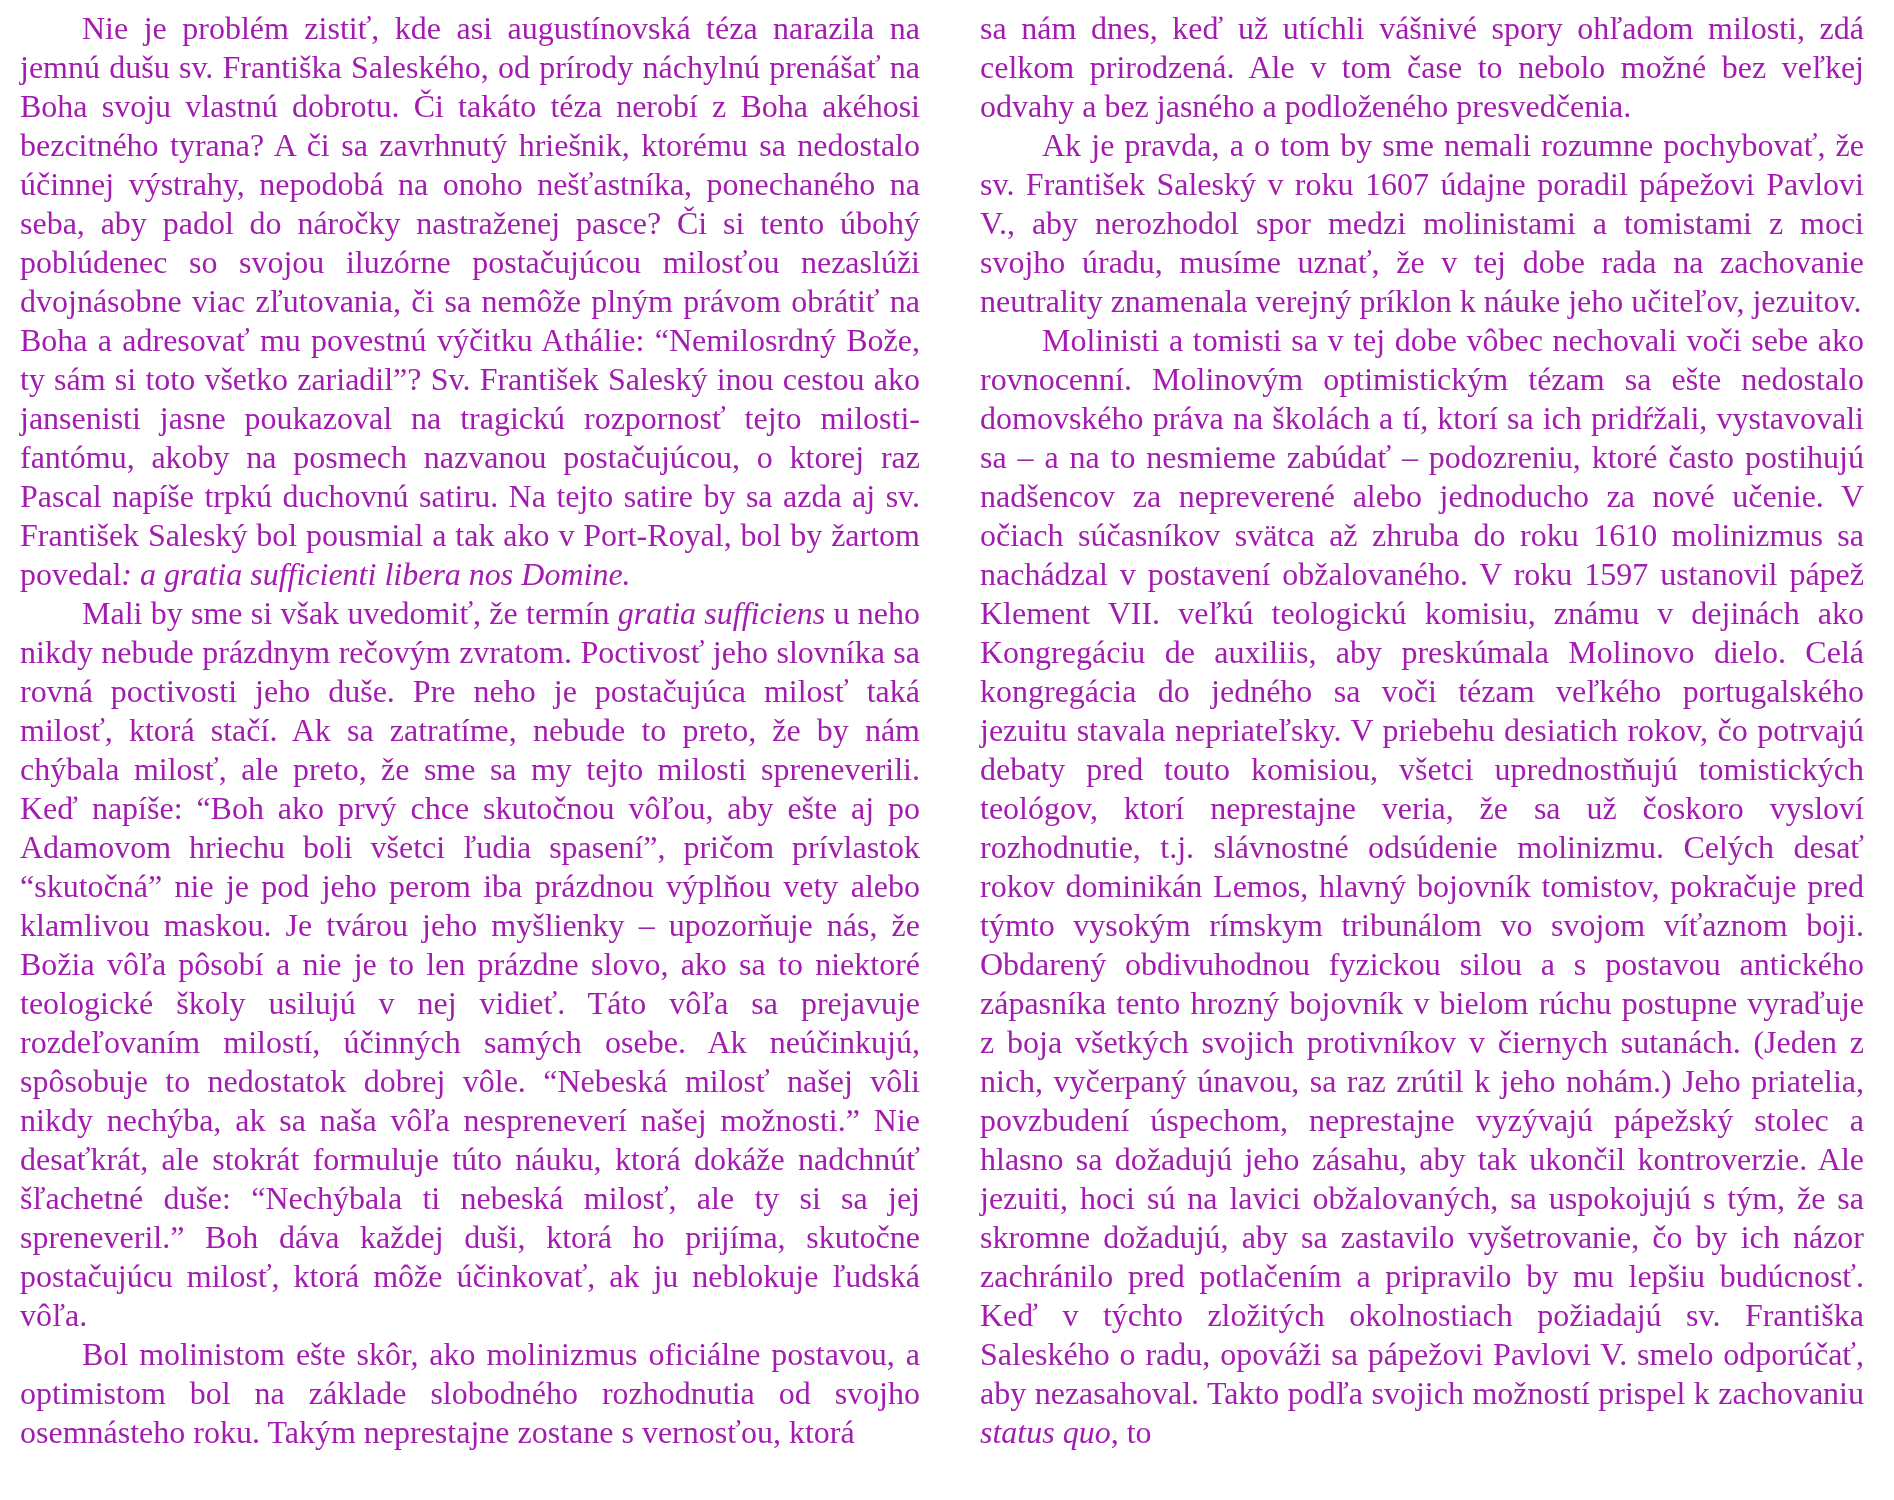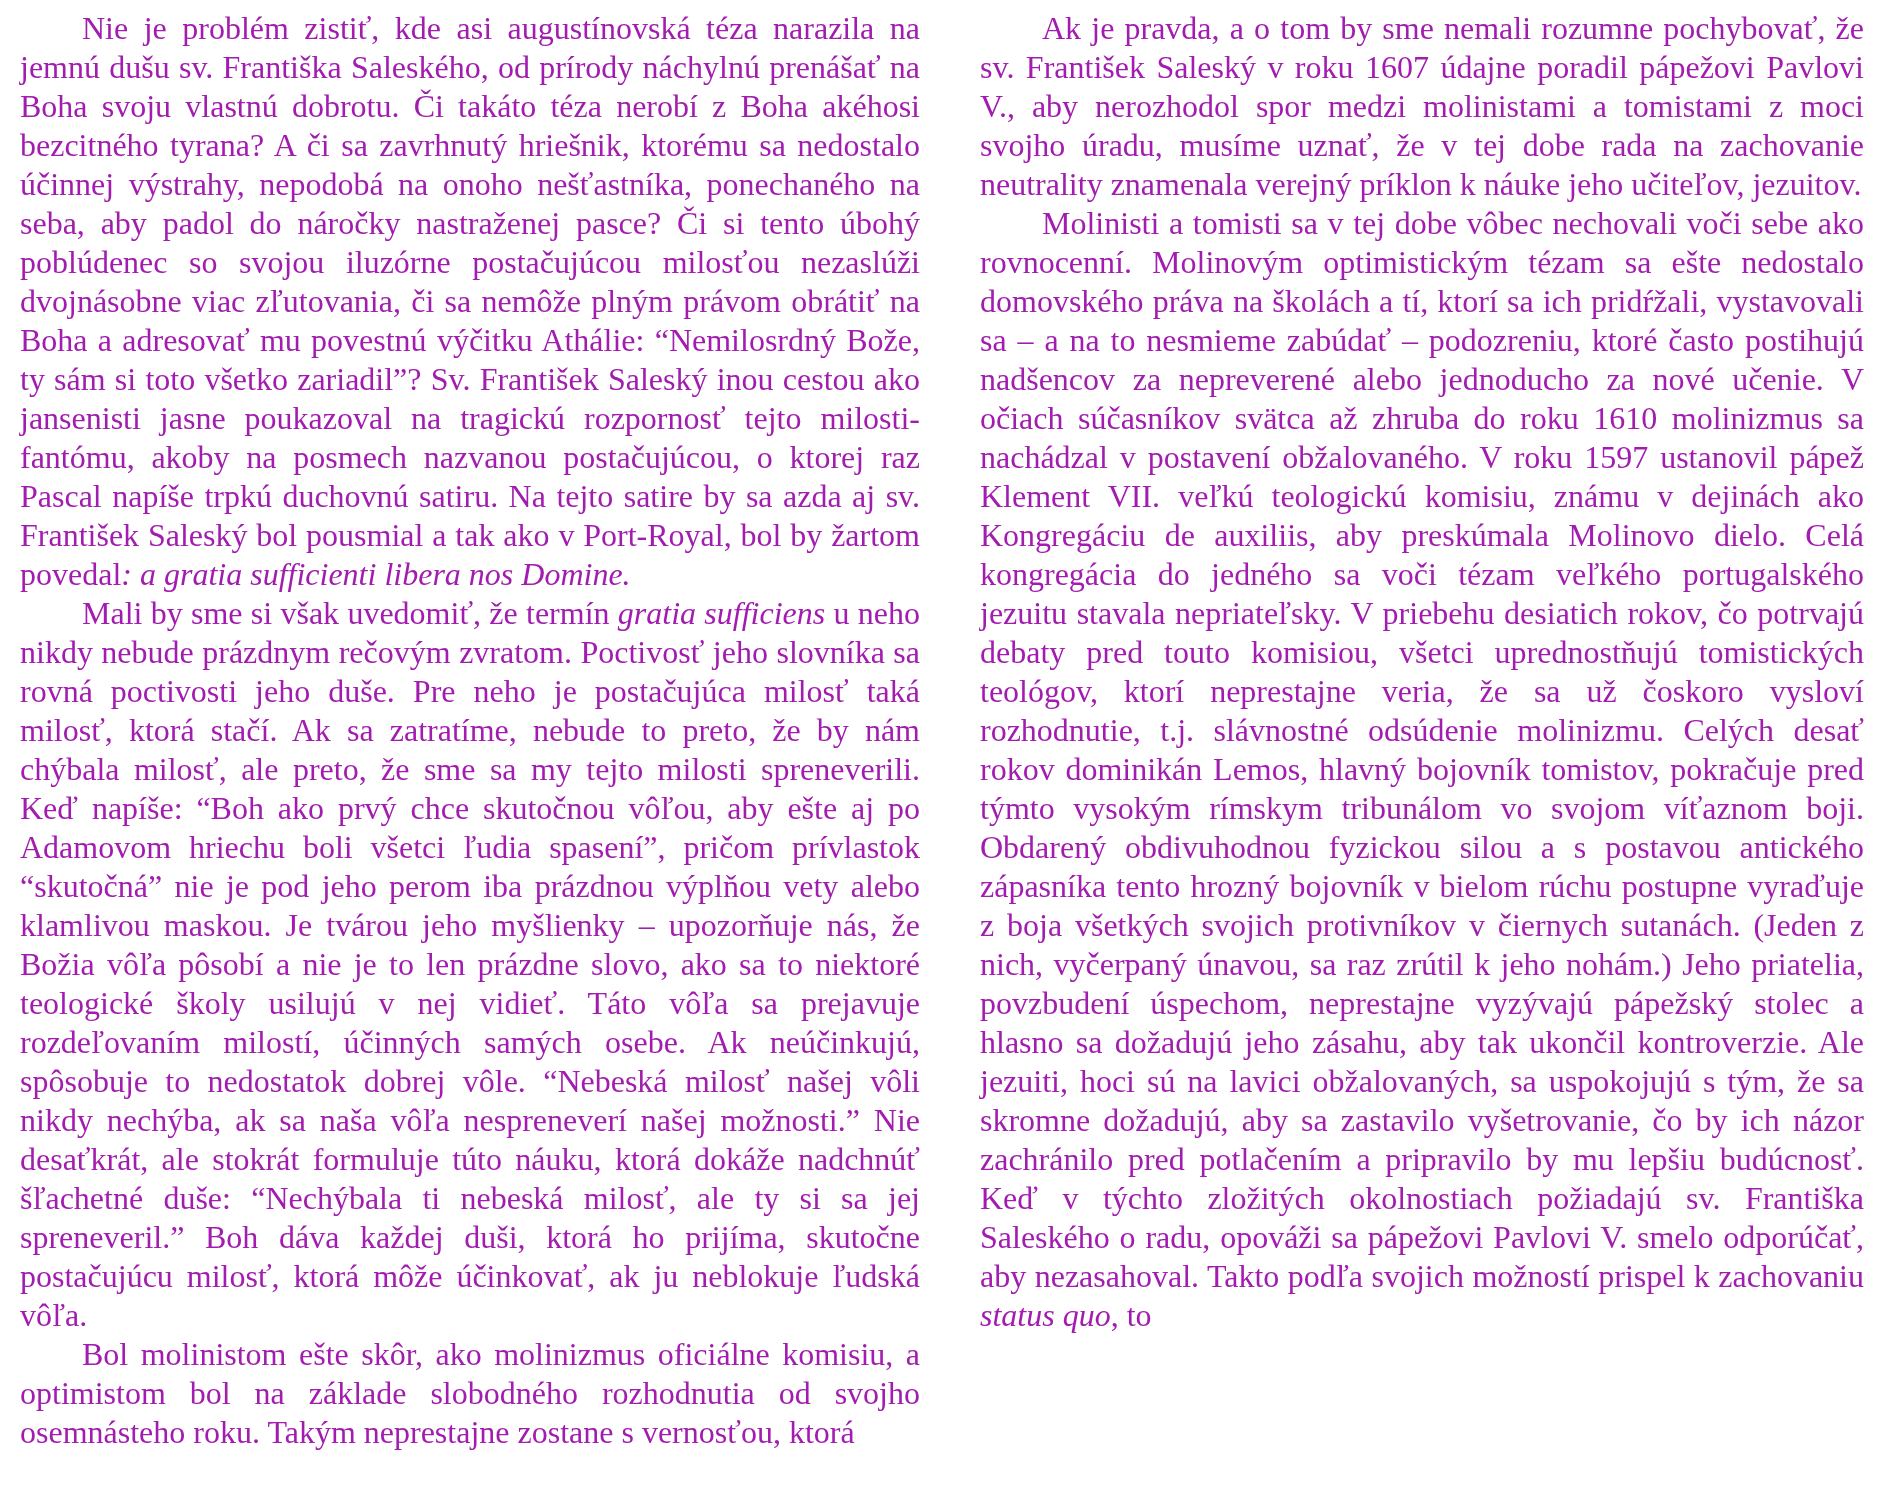--- a/index.html
+++ b/index.html
@@ -38,19 +38,20 @@
     font-style: italic;
   }
 </style>
 </head>
 <body>
 
 <div class="page" style="background: rgb(255, 255, 255); color: #a21caf;">
   <div class="column col-left">
       <p class="indent"><span>Nie je problém zistiť, kde asi augustínovská téza narazila na jemnú dušu sv. Františka Saleského, od prírody náchylnú prenášať na Boha svoju vlastnú dobrotu. Či takáto téza nerobí z Boha akéhosi bezcitného tyrana? A či sa zavrhnutý hriešnik, ktorému sa nedostalo účinnej výstrahy, nepodobá na onoho nešťastníka, ponechaného na seba, aby padol do náročky nastraženej pasce? Či si tento úbohý poblúdenec so svojou iluzórne postačujúcou milosťou nezaslúži dvojnásobne viac zľutovania, či sa nemôže plným právom obrátiť na Boha a adresovať mu povestnú výčitku Athálie: “Nemilosrdný Bože, ty sám si toto všetko zariadil”? Sv. František Saleský inou cestou ako jansenisti jasne poukazoval na tragickú rozpornosť tejto milosti-fantómu, akoby na posmech nazvanou postačujúcou, o ktorej raz Pascal napíše trpkú duchovnú satiru. Na tejto satire by sa azda aj sv. František Saleský bol pousmial a tak ako v Port-Royal, bol by žartom povedal</span><span class="italic">: a gratia sufficienti libera nos Domine.</span></p>
       <p class="indent"><span>Mali by sme si však uvedomiť, že termín </span><span class="italic">gratia sufficiens</span><span> u neho nikdy nebude prázdnym rečovým zvratom. Poctivosť jeho slovníka sa rovná poctivosti jeho duše. Pre neho je postačujúca milosť taká milosť, ktorá stačí. Ak sa zatratíme, nebude to preto, že by nám chýbala milosť, ale preto, že sme sa my tejto milosti spreneverili. Keď napíše: “Boh ako prvý chce skutočnou vôľou, aby ešte aj po Adamovom hriechu boli všetci ľudia spasení”, pričom prívlastok “skutočná” nie je pod jeho perom iba prázdnou výplňou vety alebo klamlivou maskou. Je tvárou jeho myšlienky – upozorňuje nás, že Božia vôľa pôsobí a nie je to len prázdne slovo, ako sa to niektoré teologické školy usilujú v nej vidieť. Táto vôľa sa prejavuje rozdeľovaním milostí, účinných samých osebe. Ak neúčinkujú, spôsobuje to nedostatok dobrej vôle. “Nebeská milosť našej vôli nikdy nechýba, ak sa naša vôľa nespreneverí našej možnosti.” Nie desaťkrát, ale stokrát formuluje túto náuku, ktorá dokáže nadchnúť šľachetné duše: “Nechýbala ti nebeská milosť, ale ty si sa jej spreneveril.” Boh dáva každej duši, ktorá ho prijíma, skutočne postačujúcu milosť, ktorá môže účinkovať, ak ju neblokuje ľudská vôľa.</span></p>
-      <p class="indent"><span>Bol molinistom ešte skôr, ako molinizmus oficiálne komisiu, a optimistom bol na základe slobodného rozhodnutia od svojho osemnásteho roku. Takým neprestajne zostane s vernosťou, ktorá</span></p>
+      <p class="indent"><span>Bol molinistom ešte skôr, ako molinizmus oficiálne postavou, a optimistom bol na základe slobodného rozhodnutia od svojho osemnásteho roku. Takým neprestajne zostane s vernosťou, ktorá</span></p>
     </div>
   <div class="column col-right">
+      <p><span>sa nám dnes, keď už utíchli vášnivé spory ohľadom milosti, zdá celkom prirodzená. Ale v tom čase to nebolo možné bez veľkej odvahy a bez jasného a podloženého presvedčenia.</span></p>
       <p class="indent"><span>Ak je pravda, a o tom by sme nemali rozumne pochybovať, že sv. František Saleský v roku 1607 údajne poradil pápežovi Pavlovi V., aby nerozhodol spor medzi molinistami a tomistami z moci svojho úradu, musíme uznať, že v tej dobe rada na zachovanie neutrality znamenala verejný príklon k náuke jeho učiteľov, jezuitov.</span></p>
       <p class="indent"><span>Molinisti a tomisti sa v tej dobe vôbec nechovali voči sebe ako rovnocenní. Molinovým optimistickým tézam sa ešte nedostalo domovského práva na školách a tí, ktorí sa ich pridŕžali, vystavovali sa – a na to nesmieme zabúdať – podozreniu, ktoré často postihujú nadšencov za nepreverené alebo jednoducho za nové učenie. V očiach súčasníkov svätca až zhruba do roku 1610 molinizmus sa nachádzal v postavení obžalovaného. V roku 1597 ustanovil pápež Klement VII. veľkú teologickú komisiu, známu v dejinách ako Kongregáciu de auxiliis, aby preskúmala Molinovo dielo. Celá kongregácia do jedného sa voči tézam veľkého portugalského jezuitu stavala nepriateľsky. V priebehu desiatich rokov, čo potrvajú debaty pred touto komisiou, všetci uprednostňujú tomistických teológov, ktorí neprestajne veria, že sa už čoskoro vysloví rozhodnutie, t.j. slávnostné odsúdenie molinizmu. Celých desať rokov dominikán Lemos, hlavný bojovník tomistov, pokračuje pred týmto vysokým rímskym tribunálom vo svojom víťaznom boji. Obdarený obdivuhodnou fyzickou silou a s postavou antického zápasníka tento hrozný bojovník v bielom rúchu postupne vyraďuje z boja všetkých svojich protivníkov v čiernych sutanách. (Jeden z nich, vyčerpaný únavou, sa raz zrútil k jeho nohám.) Jeho priatelia, povzbudení úspechom, neprestajne vyzývajú pápežský stolec a hlasno sa dožadujú jeho zásahu, aby tak ukončil kontroverzie. Ale jezuiti, hoci sú na lavici obžalovaných, sa uspokojujú s tým, že sa skromne dožadujú, aby sa zastavilo vyšetrovanie, čo by ich názor zachránilo pred potlačením a pripravilo by mu lepšiu budúcnosť. Keď v týchto zložitých okolnostiach požiadajú sv. Františka Saleského o radu, opováži sa pápežovi Pavlovi V. smelo odporúčať, aby nezasahoval. Takto podľa svojich možností prispel k zachovaniu </span><span class="italic">status quo</span><span>, to</span></p>
     </div>
 </div>
 
 </body></html>

